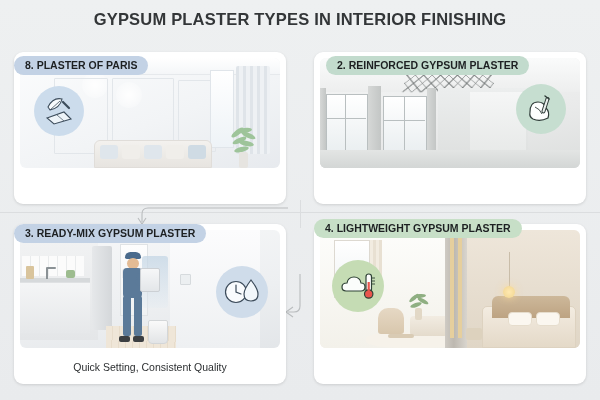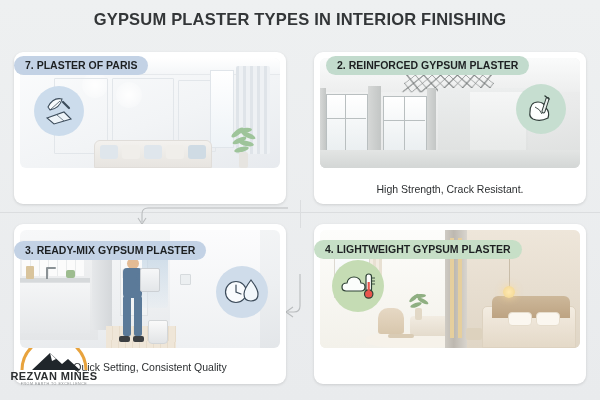--- a/index.html
+++ b/index.html
@@ -42,22 +42,22 @@
 
   
   .pill{
     position:absolute;z-index:9;height:19px;line-height:19px;
     padding:0 11px;border-radius:10px;
     font-size:10.5px;font-weight:bold;color:#1d2022;white-space:nowrap;
     font-family:"Liberation Sans",sans-serif;
   }
   .pill1{left:14px;top:56px;background:#c3d2e5;}
   .pill2{left:314px;top:56px;background:#c2dbcd;margin-left:12px;}
-  .pill3{left:14px;top:241px;background:#c3d2e5;}
-  .pill4{left:314px;top:240px;background:#c7dfc7;}
+  .pill3{left:14px;top:224px;background:#c3d2e5;}
+  .pill4{left:314px;top:219px;background:#c7dfc7;}
 
   
   .scene{position:absolute;inset:0;}
 
   
   .s1{background:linear-gradient(160deg,#fbfcfd 0%,#f2f4f6 55%,#e7eaee 100%);}
   .s1 .wallpanel{position:absolute;border:1px solid #e2e6ea;border-radius:1px;}
   .s1 .ceil{position:absolute;left:0;top:0;width:100%;height:16px;
     background:linear-gradient(180deg,#ffffff,#f4f6f8);border-bottom:1px solid #e6e9ec;}
   .s1 .curtain{position:absolute;right:10px;top:8px;width:34px;height:88px;
@@ -222,21 +222,21 @@
         <svg width="34" height="34" viewBox="0 0 34 34">
           <path d="M6 13 Q11 3 20 5 Q18 14 8 16 Z" fill="#f7fafc" stroke="#3d4d5c" stroke-width="1.1"></path>
           <path d="M8 16 L18 7" stroke="#3d4d5c" stroke-width=".8" fill="none"></path>
           <path d="M21 8 L27 14" stroke="#3d4d5c" stroke-width="2.2" stroke-linecap="round"></path>
           <path d="M5 24 L22 18 L29 25 L12 30 Z" fill="#eef4f9" stroke="#3d4d5c" stroke-width="1.1"></path>
           <path d="M15 21 L22 27" stroke="#3d4d5c" stroke-width=".7"></path>
         </svg>
       </div>
     </div>
   </div>
-  <div class="pill pill1">7. PLASTER OF PARIS</div>
+  <div class="pill pill1">8. PLASTER OF PARIS</div>
 
   <div class="card card2">
     <div class="photo">
       <div class="scene s2">
         <div class="ceiling"></div>
         <div class="mesh"></div>
         <div class="col" style="left:0;top:30px;width:6px;height:80px;"></div>
         <div class="winf" style="left:6px;top:36px;width:40px;height:62px;"></div>
         <div class="mull" style="left:25px;top:36px;width:1px;height:62px;"></div>
         <div class="mull" style="left:6px;top:60px;width:40px;height:1px;"></div>
@@ -253,21 +253,20 @@
       </div>
       <div class="badge b2">
         <svg width="34" height="34" viewBox="0 0 34 34">
           <path d="M6 20 Q6 10 14 10 Q20 10 22 16 Q26 20 24 26 Q16 30 9 27 Q5 25 6 20 Z" fill="#fdfefe" stroke="#2f3b38" stroke-width="1.2"></path>
           <path d="M11 15 Q16 17 18 22" fill="none" stroke="#2f3b38" stroke-width=".9"></path>
           <rect x="20" y="5" width="3" height="16" rx="1.4" transform="rotate(18 21 13)" fill="#e9efec" stroke="#2f3b38" stroke-width="1"></rect>
           <path d="M21 4 L25 7" stroke="#2f3b38" stroke-width="1.4" stroke-linecap="round"></path>
         </svg>
       </div>
     </div>
-    <div class="caption">High Strength, Crack Resistant.</div>
   </div>
   <div class="pill pill2">2. REINFORCED GYPSUM PLASTER</div>
 
   <div class="card card3">
     <div class="photo">
       <div class="scene s3">
         <div class="kitch"></div>
         <div class="tile"></div>
         <div class="counter"></div>
         <div class="cab"></div>
@@ -346,23 +345,14 @@
           <rect x="27" y="5" width="5.5" height="18" rx="2.7" fill="#fdfdfd" stroke="#2f4236" stroke-width="1.2"></rect>
           <circle cx="29.7" cy="25" r="4.2" fill="#e8554d" stroke="#2f4236" stroke-width="1.2"></circle>
           <rect x="28.6" y="13" width="2.2" height="12" fill="#e8554d"></rect>
           <path d="M33 9 L36 9 M33 12 L36 12 M33 15 L36 15" stroke="#2f4236" stroke-width=".9"></path>
         </svg>
       </div>
     </div>
   </div>
   <div class="pill pill4">4. LIGHTWEIGHT GYPSUM PLASTER</div>
 
-  <div class="logo">
-    <svg width="96" height="24" viewBox="0 0 96 24">
-      <path d="M16 22 A32 32 0 0 1 80 22" fill="none" stroke="#e8a33d" stroke-width="3"></path>
-      <path d="M26 22 L44 5 L56 16 L62 11 L74 22 Z" fill="#20262b"></path>
-      <path d="M44 5 L50 11 L46 13 Z" fill="#ffffff"></path>
-    </svg>
-    <div class="logo-name">REZVAN MINES</div>
-    <div class="logo-tag">FROM EARTH TO EXCELLENCE</div>
-  </div>
 
 </div>
 
 </body></html>

